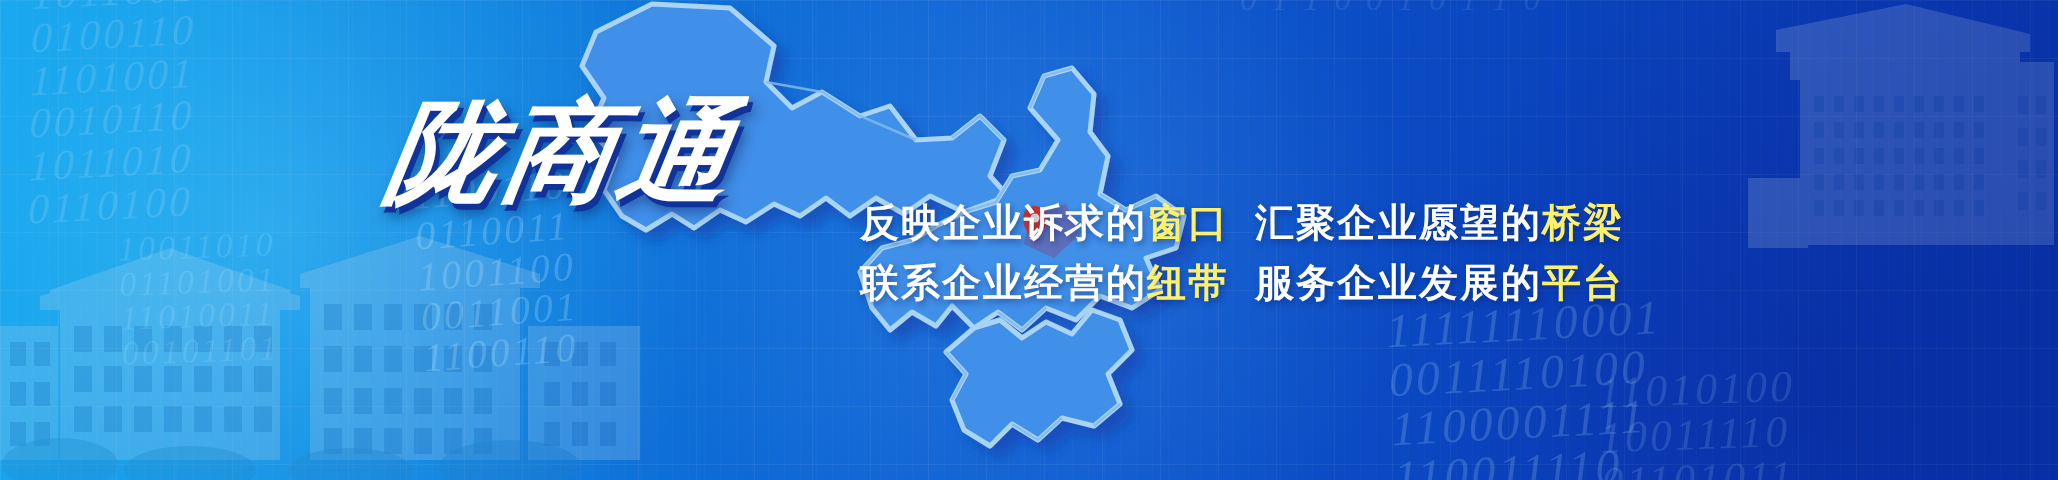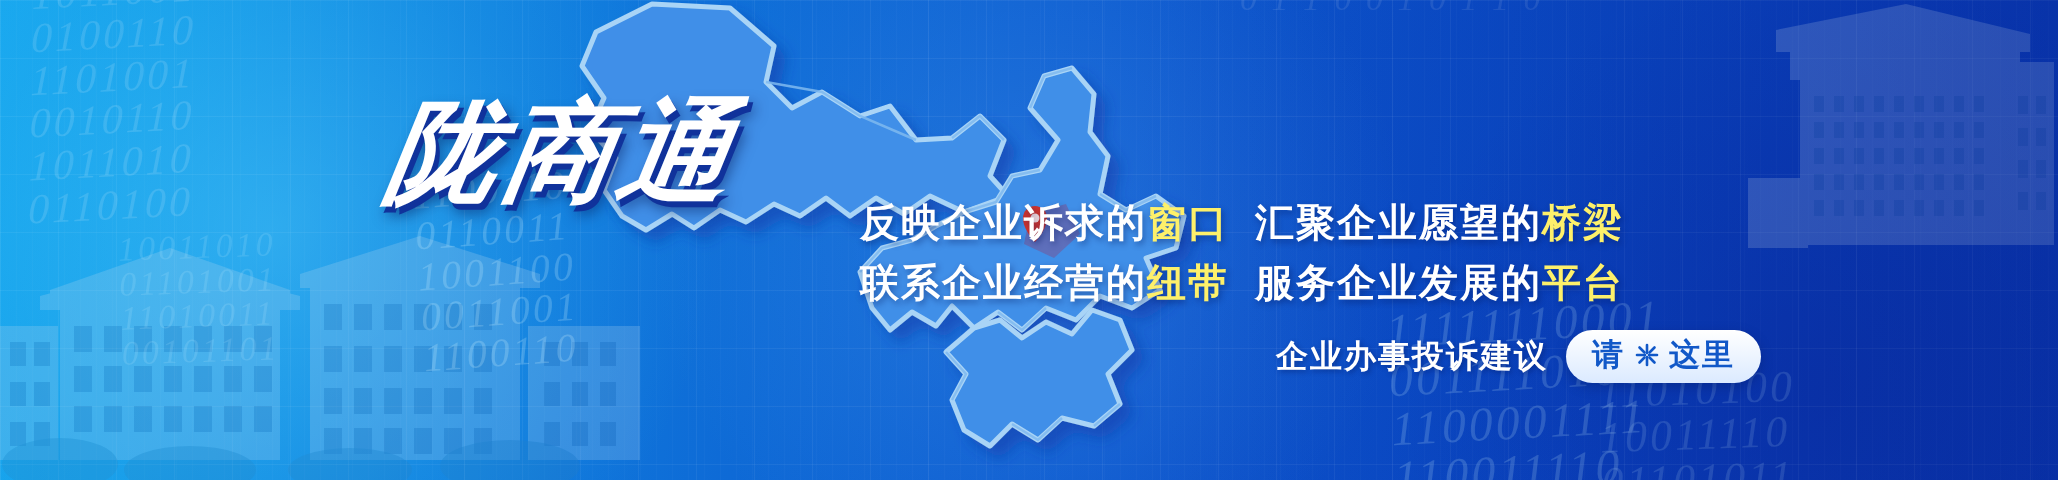--- a/index.html
+++ b/index.html
@@ -427,36 +427,15 @@
     <div id="brand-title">陇商通</div>
 
     <div class="slogan-line" id="slogan-line-2">
       <span>联系企业经营的</span><span class="hl">纽带</span><span class="gap"></span><span>服务企业发展的</span><span class="hl">平台</span>
     </div>
 
     <div class="slogan-line" id="slogan-line-1">
       <span>反映企业诉求的</span><span class="hl">窗口</span><span class="gap"></span><span>汇聚企业愿望的</span><span class="hl">桥梁</span>
     </div>
 
-    <div id="cta-row">
-      <span id="cta-text">企业办事投诉建议</span>
-      <div id="cta-button">
-        <span>请</span>
-        <span class="spark">
-          <svg width="28" height="28" viewBox="0 0 28 28">
-            <g stroke="#1158c8" stroke-width="2.6" stroke-linecap="round">
-              <line x1="14" y1="4" x2="14" y2="12"></line>
-              <line x1="14" y1="16" x2="14" y2="24"></line>
-              <line x1="4" y1="14" x2="12" y2="14"></line>
-              <line x1="16" y1="14" x2="24" y2="14"></line>
-              <line x1="6.5" y1="6.5" x2="11.5" y2="11.5"></line>
-              <line x1="16.5" y1="16.5" x2="21.5" y2="21.5"></line>
-              <line x1="21.5" y1="6.5" x2="16.5" y2="11.5"></line>
-              <line x1="11.5" y1="16.5" x2="6.5" y2="21.5"></line>
-            </g>
-          </svg>
-        </span>
-        <span>这里</span>
-      </div>
-    </div>
 
   </div>
 </div>
 
 </body></html>

